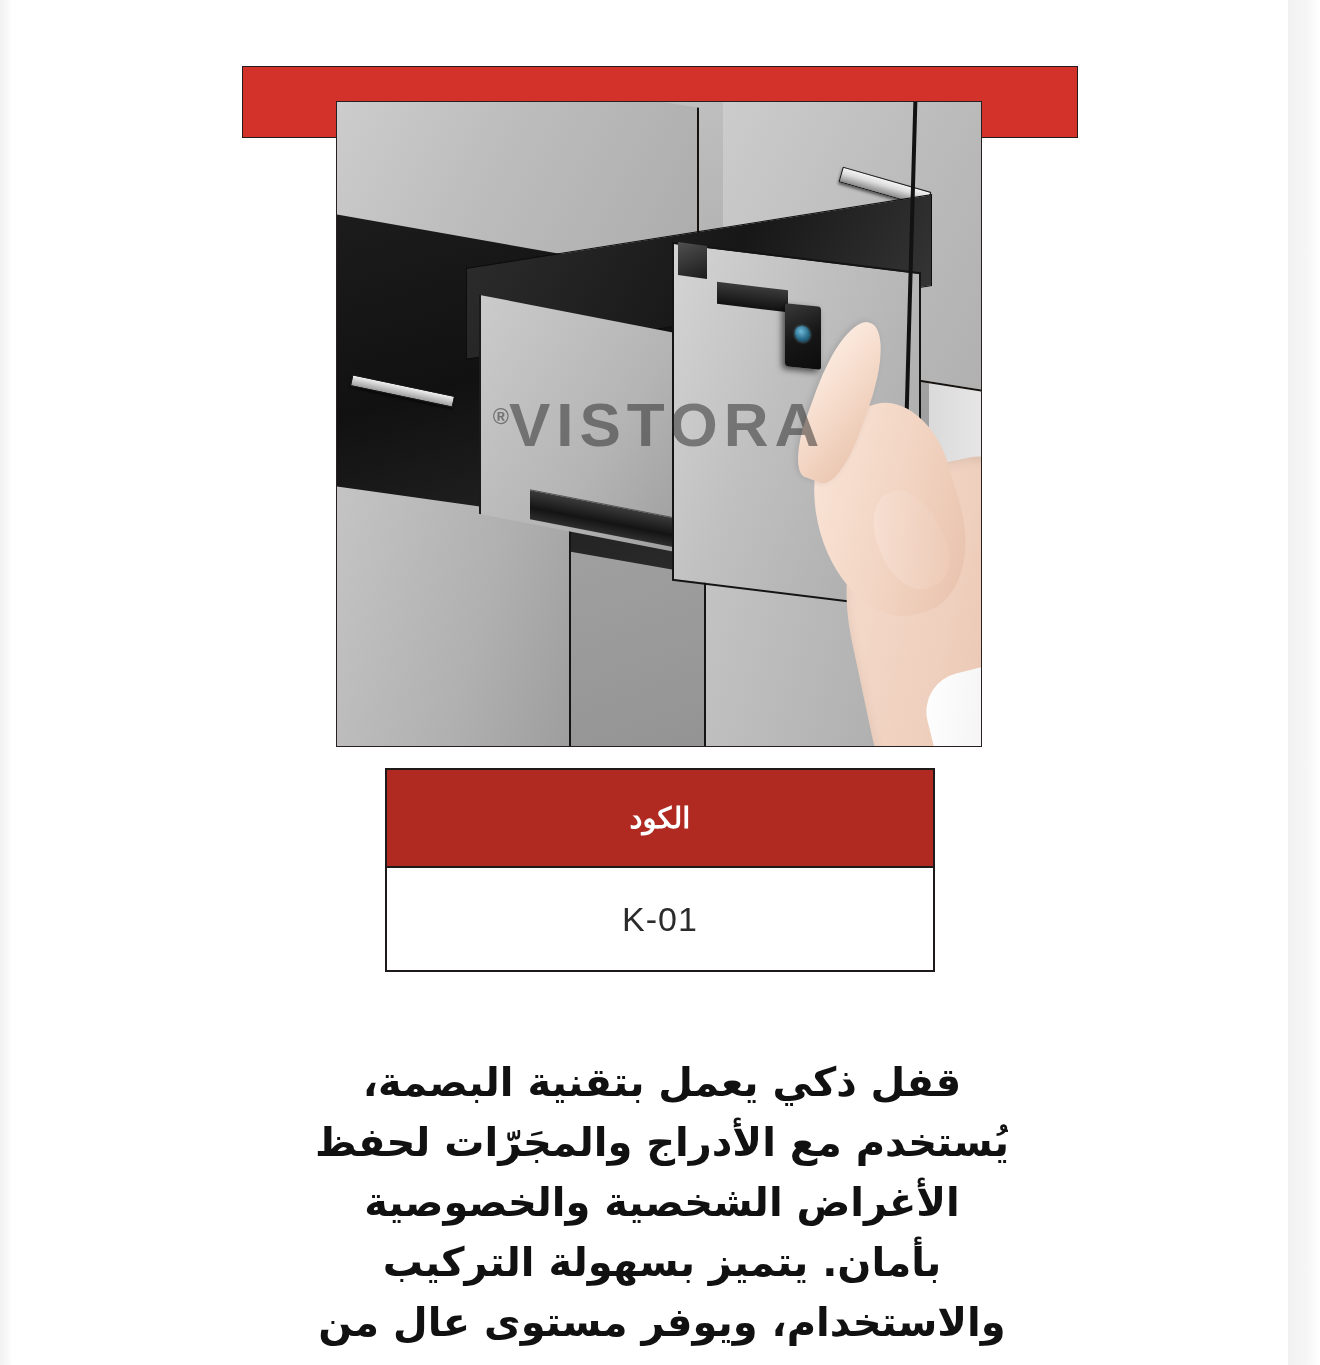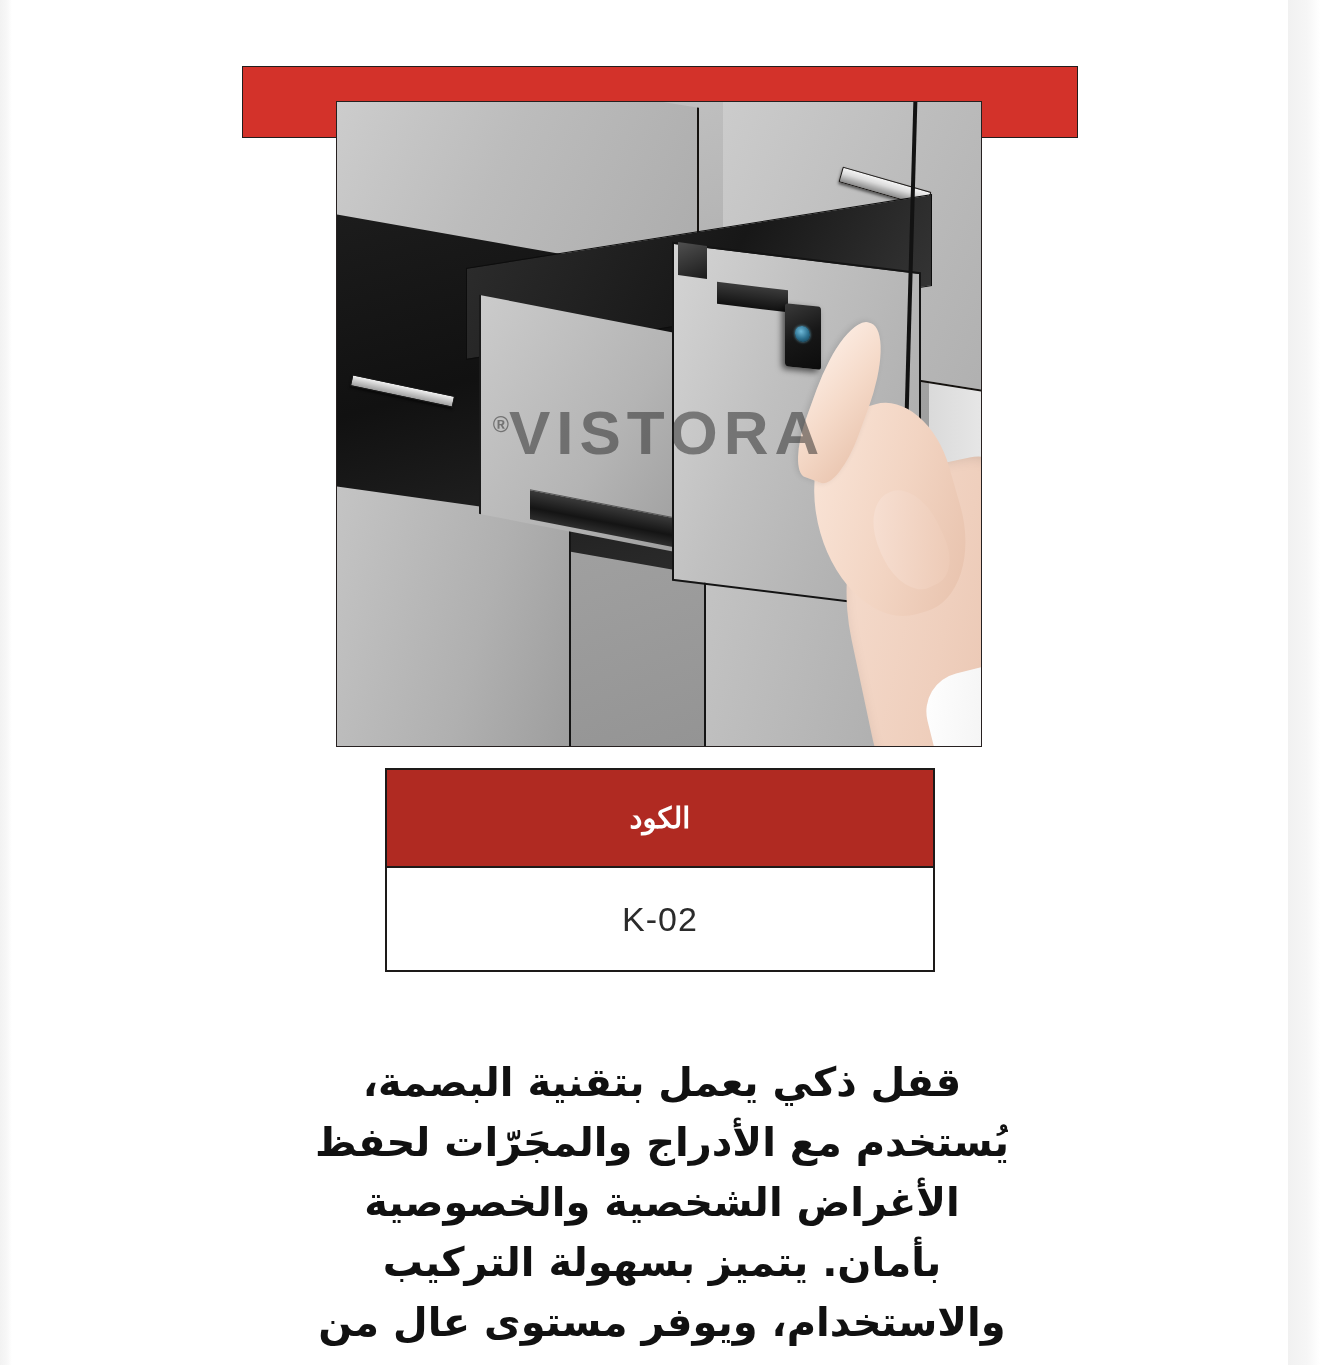--- a/index.html
+++ b/index.html
@@ -251,21 +251,20 @@
     top: 50%;
     transform: translateY(-50%);
     text-align: center;
     font-family: "Liberation Sans", sans-serif;
     font-size: 62px;
     font-weight: 700;
     letter-spacing: 6px;
     color: rgba(38,38,38,.50);
     user-select: none;
     white-space: nowrap;
-    margin-top: 8px;
   }
   .watermark .reg {
     font-size: 22px;
     vertical-align: super;
     letter-spacing: 0;
   }
 
   
   .code-table {
     position: absolute;
@@ -355,20 +354,20 @@
   </div>
 
   <table class="code-table">
     <thead>
       <tr>
         <th>الكود</th>
       </tr>
     </thead>
     <tbody>
       <tr>
-        <td>K-02</td>
+        <td>K-01</td>
       </tr>
     </tbody>
   </table>
 
   <p class="description">قفل ذكي يعمل بتقنية البصمة، يُستخدم مع الأدراج والمجَرّات لحفظ الأغراض الشخصية والخصوصية بأمان. يتميز بسهولة التركيب والاستخدام، ويوفر مستوى عال من الحماية دون الحاجة إلى مفاتيح، مع تصميم أنيقًا يناسب الأثاث العصري.</p>
 
 </div>
 
 </body></html>

